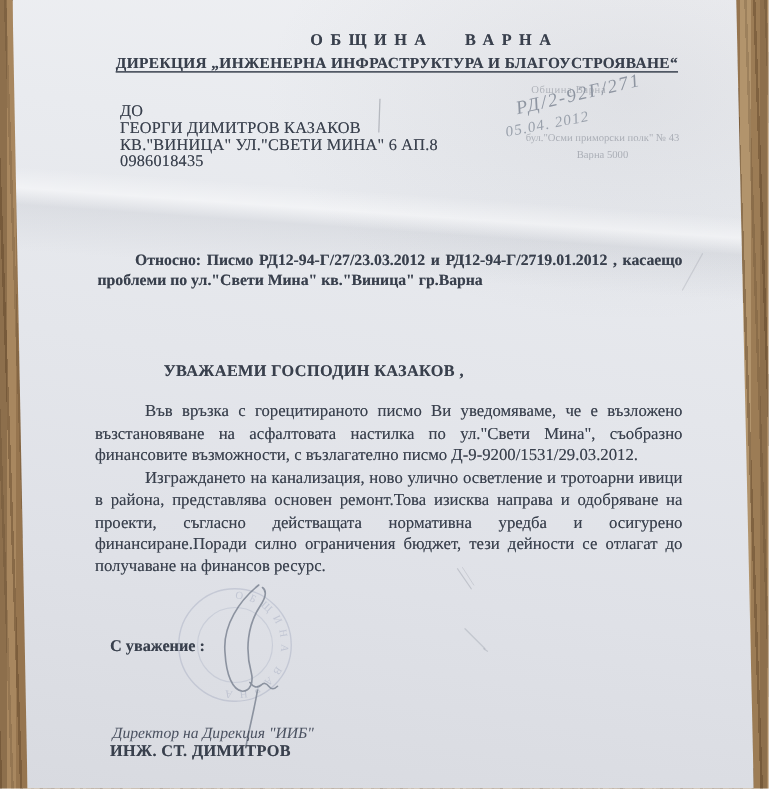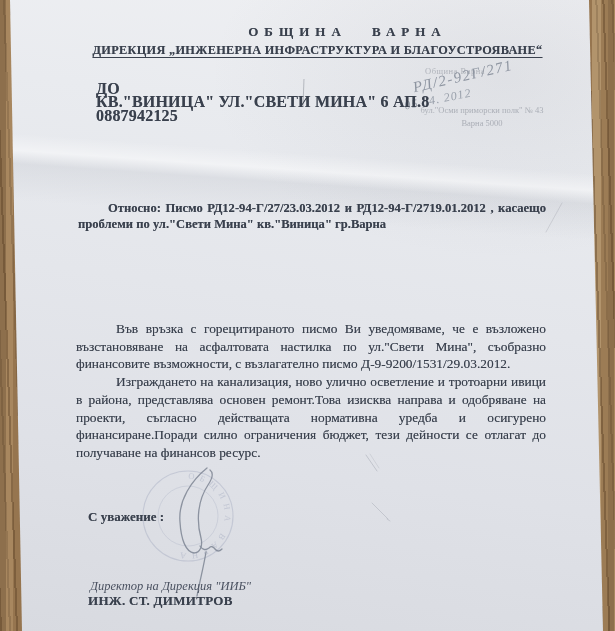--- a/index.html
+++ b/index.html
@@ -23,21 +23,21 @@
     position:absolute;left:0;right:0;top:24px;text-align:center;
     transform:translateX(40px);
     font-weight:bold;font-size:13px;letter-spacing:6px;word-spacing:16px;
   }
   .dir{
     position:absolute;left:0;right:0;top:43px;text-align:center;
     transform:translateX(10px);
     font-weight:bold;font-size:12.3px;letter-spacing:.3px;
     text-decoration:underline;text-underline-offset:3px;
   }
-  .recipient{position:absolute;left:96px;top:82px;font-weight:bold;font-size:16px;line-height:13.4px;letter-spacing:.2px;}
+  .recipient{position:absolute;left:96px;top:82px;font-weight:normal;font-size:13px;line-height:13.4px;letter-spacing:.2px;}
   .letterhead-top{
     position:absolute;left:425px;top:66px;font-size:8.5px;color:rgba(125,131,142,.5);
     filter:blur(.4px);letter-spacing:.5px;
   }
   .letterhead{
     position:absolute;left:392px;top:104px;width:180px;text-align:center;
     font-size:8.5px;line-height:12.5px;color:rgba(125,131,142,.55);filter:blur(.4px);
   }
   .hw-ref{
     position:absolute;left:412px;top:68px;transform:rotate(-13deg);
@@ -74,28 +74,30 @@
     <div class="letterhead-top">Община Варна</div>
     <div class="hw-ref">РД/2-92Г/271</div>
     <div class="hw-date">05.04.  2012</div>
     <div class="letterhead">
       <div>бул."Осми приморски полк" № 43</div>
       <div>Варна 5000</div>
     </div>
 
     <div class="recipient ink">
       <div>ДО</div>
+      <div>ГЕОРГИ ДИМИТРОВ КАЗАКОВ</div>
       <div>КВ."ВИНИЦА" УЛ."СВЕТИ МИНА" 6 АП.8</div>
-      <div>0887942125</div>
+      <div>0986018435</div>
     </div>
 
     <div class="fold-mark"></div>
 
     <p class="subject ink">Относно: Писмо РД12-94-Г/27/23.03.2012 и РД12-94-Г/2719.01.2012 , касаещо проблеми  по ул."Свети Мина" кв."Виница" гр.Варна</p>
 
+    <div class="salutation ink">УВАЖАЕМИ ГОСПОДИН КАЗАКОВ ,</div>
 
     <div class="body-text ink">
       <p>Във връзка с горецитираното писмо Ви уведомяваме, че е възложено възстановяване на асфалтовата настилка по ул."Свети Мина", съобразно финансовите възможности, с възлагателно писмо Д-9-9200/1531/29.03.2012.</p>
       <p>Изграждането на канализация, ново улично осветление и тротоарни ивици в района, представлява основен ремонт.Това изисква направа и одобряване на проекти, съгласно действащата нормативна уредба и осигурено финансиране.Поради силно ограничения бюджет, тези дейности се отлагат до получаване на финансов ресурс.</p>
     </div>
 
     <svg class="stamp-svg" width="96" height="96" viewBox="0 0 96 96">
       <circle cx="48" cy="48" r="45" fill="none" stroke="rgba(110,122,158,.45)" stroke-width="1.1"></circle>
       <circle cx="48" cy="48" r="30" fill="none" stroke="rgba(110,122,158,.35)" stroke-width="0.9"></circle>
       <defs>

